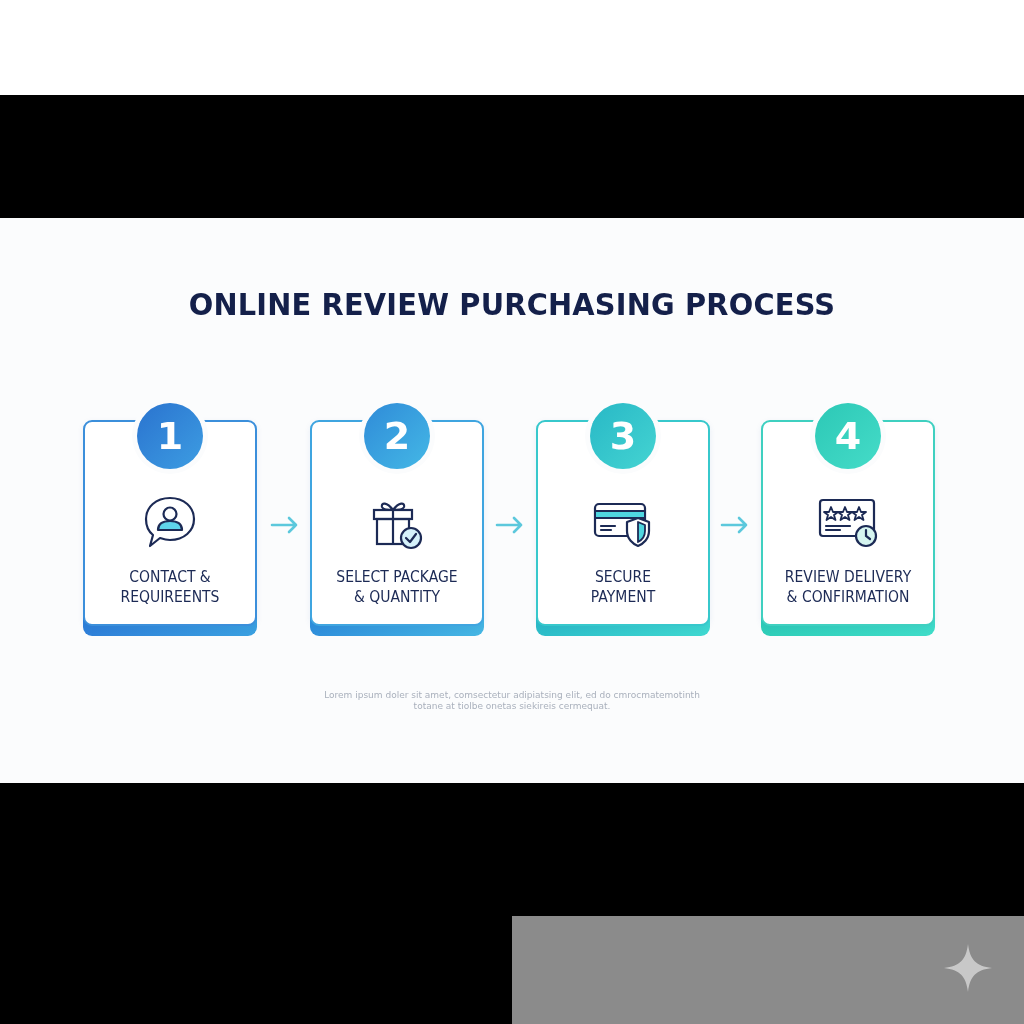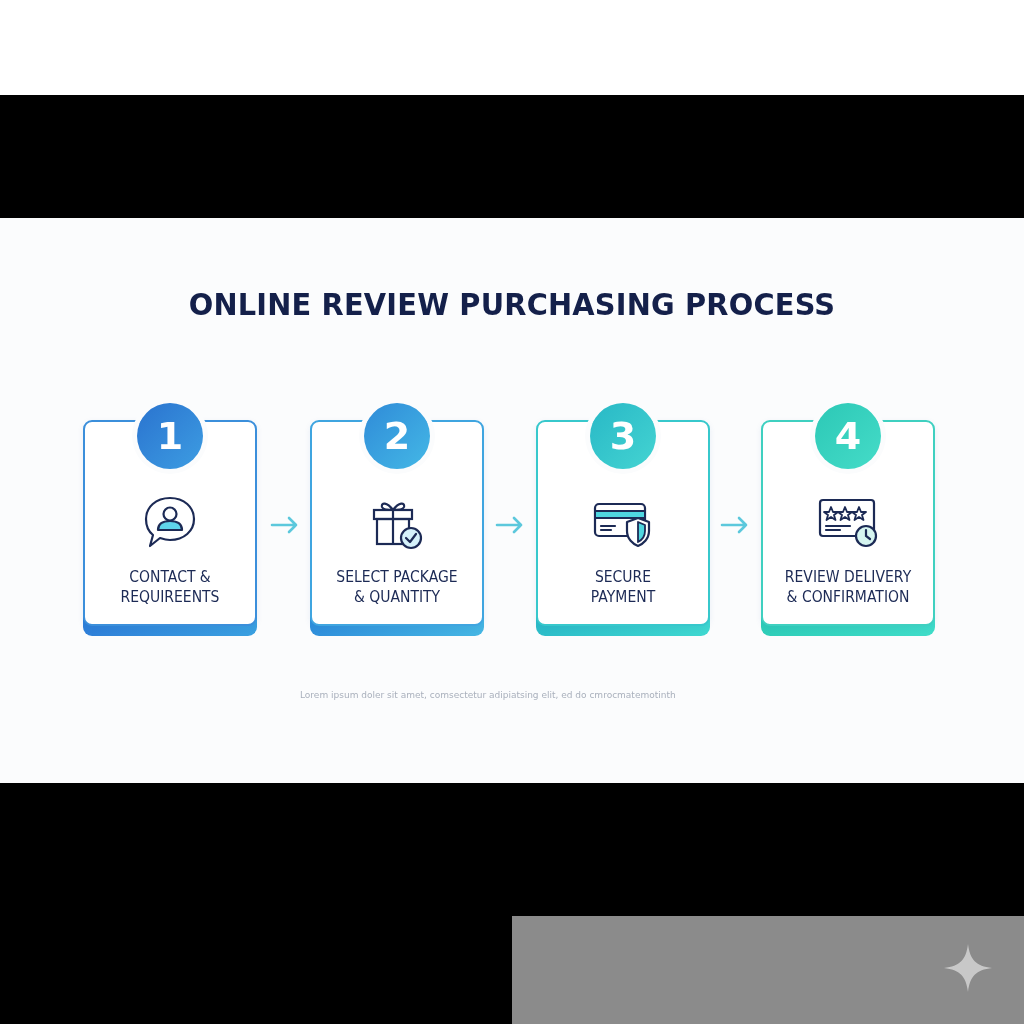--- a/index.html
+++ b/index.html
@@ -15,21 +15,21 @@
 
   .card { position:absolute; top:420px; width:174px; height:216px; box-sizing:border-box; border-radius:9px; }
   .card .base { position:absolute; left:0; right:0; bottom:0; height:22px; border-radius:0 0 9px 9px; }
   .card .body { position:absolute; left:0; top:0; right:0; bottom:10px; background:#fff; border:2px solid; border-radius:9px; box-sizing:border-box; box-shadow:0 2px 6px rgba(30,80,160,0.08); }
   .card .num { position:absolute; left:50%; top:-17px; margin-left:-33px; width:66px; height:66px; border-radius:50%; color:#fff; font-weight:bold; font-size:38px; line-height:66px; text-align:center; font-family:"DejaVu Sans", sans-serif; box-shadow:0 0 0 5px #fbfcfd; }
   .card .icon { position:absolute; left:50%; margin-left:-32px; top:70px; width:64px; height:64px; }
   .card .label { position:absolute; left:0; right:0; top:147px; text-align:center; font-size:15.5px; line-height:20px; color:#1c2a55; font-family:"DejaVu Sans", sans-serif; transform:scaleX(0.9); }
 
   .arrow { position:absolute; top:514px; width:30px; height:22px; }
 
-  .desc { position:absolute; left:300px; width:424px; top:690px; text-align:left; font-size:9px; line-height:11px; color:#a9b0bc; font-family:"DejaVu Sans", sans-serif; }
+  .desc { position:absolute; left:300px; width:424px; top:690px; text-align:center; font-size:9px; line-height:11px; color:#a9b0bc; font-family:"DejaVu Sans", sans-serif; }
 </style>
 </head>
 <body>
 
 <div class="top-white"></div>
 <div class="band-top"></div>
 <div class="canvas"></div>
 <div class="band-bottom"></div>
 <div class="gray-box"></div>
 <svg class="sparkle" viewBox="0 0 52 52">
@@ -115,13 +115,14 @@
     <path d="M50 40 V46 L54 49" fill="none" stroke="#1c2a55" stroke-width="2.2" stroke-linecap="round"></path>
   </svg>
   <div class="label">
     <div>REVIEW DELIVERY</div>
     <div>&amp; CONFIRMATION</div>
   </div>
 </div>
 
 <div class="desc">
   <div>Lorem ipsum doler sit amet, comsectetur adipiatsing elit, ed do cmrocmatemotinth</div>
+  <div>totane at tiolbe onetas siekireis cermequat.</div>
 </div>
 
 </body></html>

